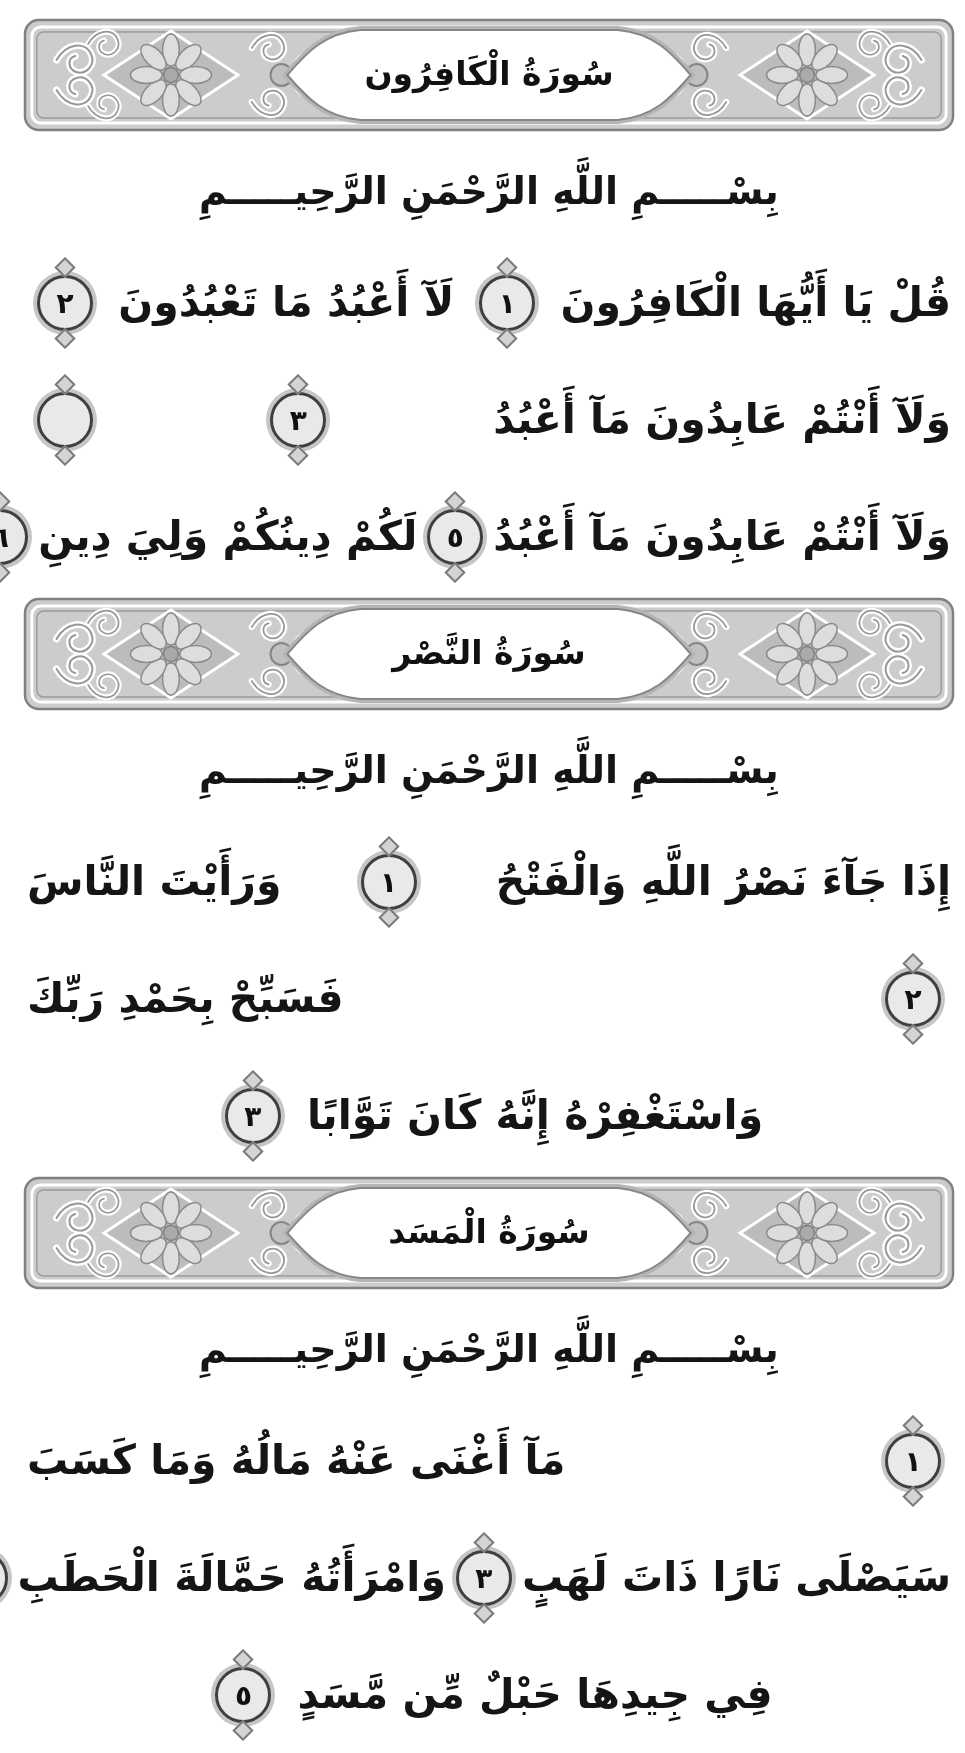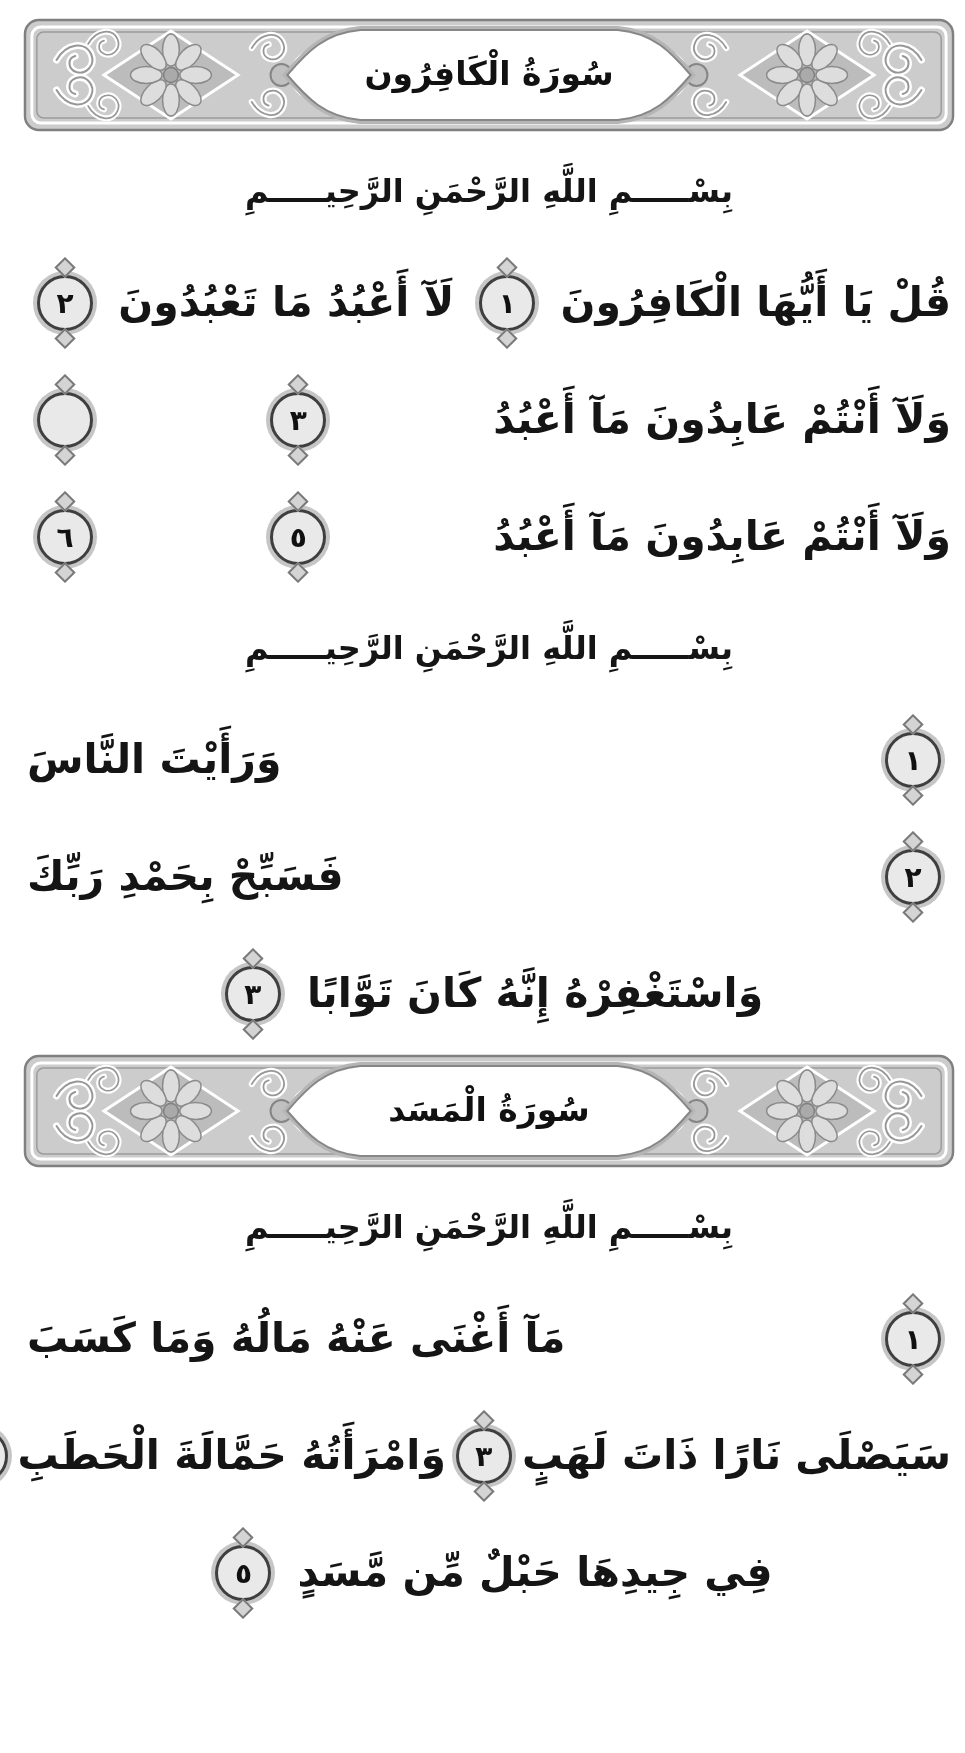--- a/index.html
+++ b/index.html
@@ -27,21 +27,21 @@
   .banner-title {
     font-size:33px; font-weight:700; color:#111;
     letter-spacing:0; line-height:1;
     transform:translateY(-2px);
   }
 
   
   .bismillah {
     min-height:106px;
     display:flex; align-items:center; justify-content:center;
-    font-size:32px; font-weight:700; color:#151515;
+    font-size:38px; font-weight:700; color:#151515;
     white-space:nowrap;
   }
 
   
   .ayah-line {
     min-height:117px;
     display:flex; align-items:center;
     padding:0 14px;
     font-size:41px; font-weight:700;
     direction:rtl;
@@ -166,31 +166,41 @@
       <span class="marker">
           <span class="num">٣</span>
         </span>
       <span class="marker"></span>
     </div>
     <div class="ayah-line full">
       <span class="ayah-text">وَلَآ أَنْتُمْ عَابِدُونَ مَآ أَعْبُدُ</span>
       <span class="marker">
           <span class="num">٥</span>
         </span>
+      <span class="ayah-text">لَكُمْ دِينُكُمْ وَلِيَ دِينِ</span>
       <span class="marker">
           <span class="num">٦</span>
         </span>
     </div>
   </section>
 
   <section>
+    <div class="banner">
+      <svg class="banner-svg" viewBox="0 0 945 118" preserveAspectRatio="none">
+        <use href="#banner-art"></use>
+      </svg>
+      <div class="banner-title-wrap">
+        <span class="banner-title">سُورَةُ النَّصْر</span>
+      </div>
+    </div>
 
     <div class="bismillah">بِسْـــــمِ اللَّهِ الرَّحْمَنِ الرَّحِيـــــمِ</div>
 
     <div class="ayah-line full">
+      <span class="ayah-text">إِذَا جَآءَ نَصْرُ اللَّهِ وَالْفَتْحُ</span>
       <span class="marker">
           <span class="num">١</span>
         </span>
       <span class="ayah-text">وَرَأَيْتَ النَّاسَ</span>
     </div>
     <div class="ayah-line full">
       <span class="marker">
           <span class="num">٢</span>
         </span>
       <span class="ayah-text">فَسَبِّحْ بِحَمْدِ رَبِّكَ</span>

